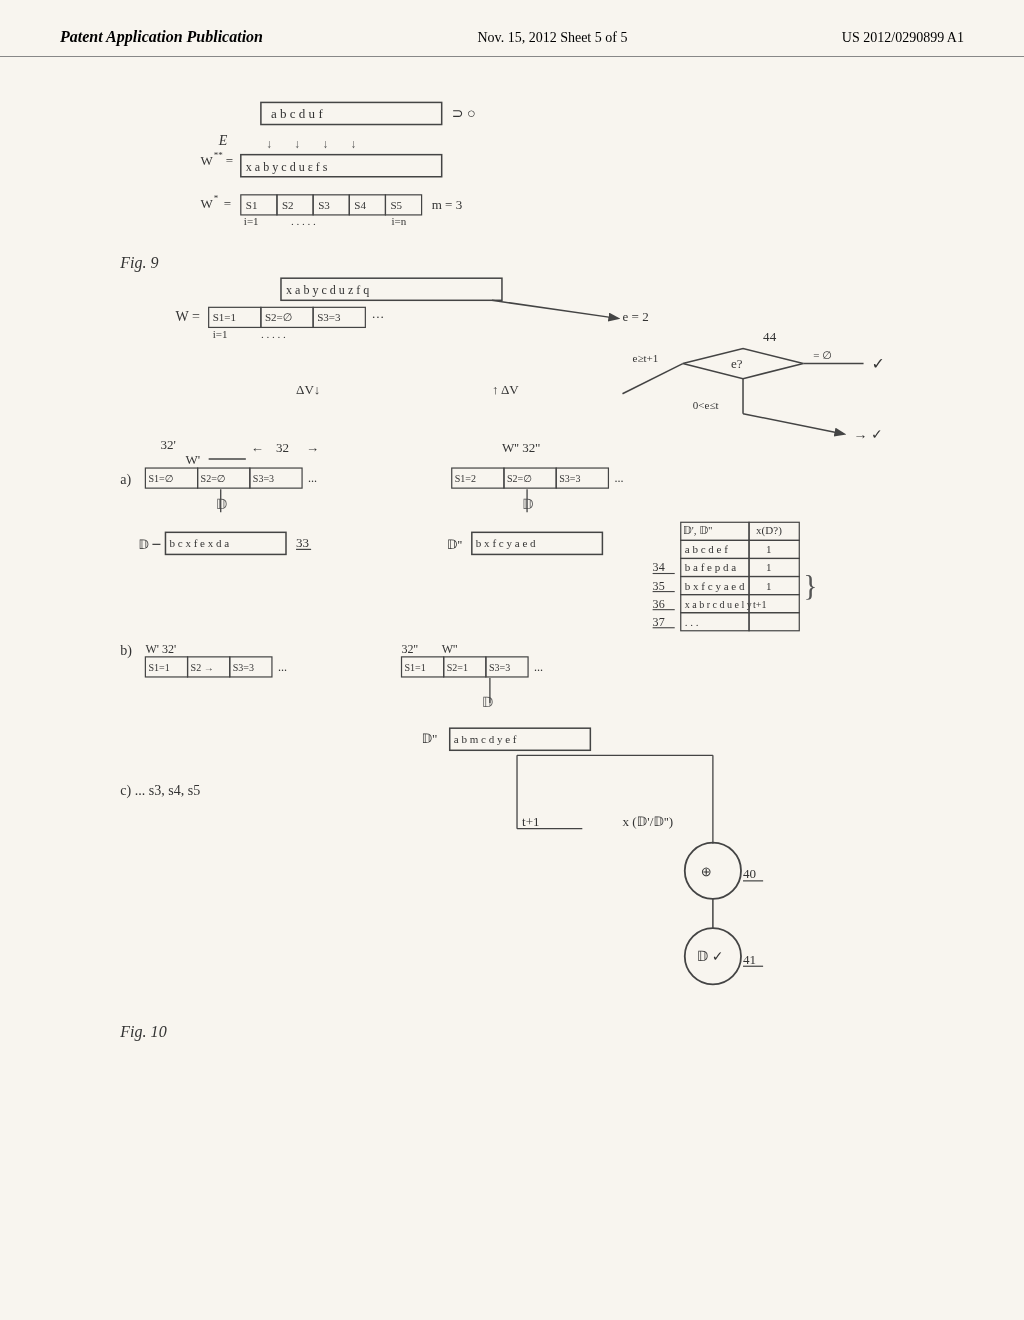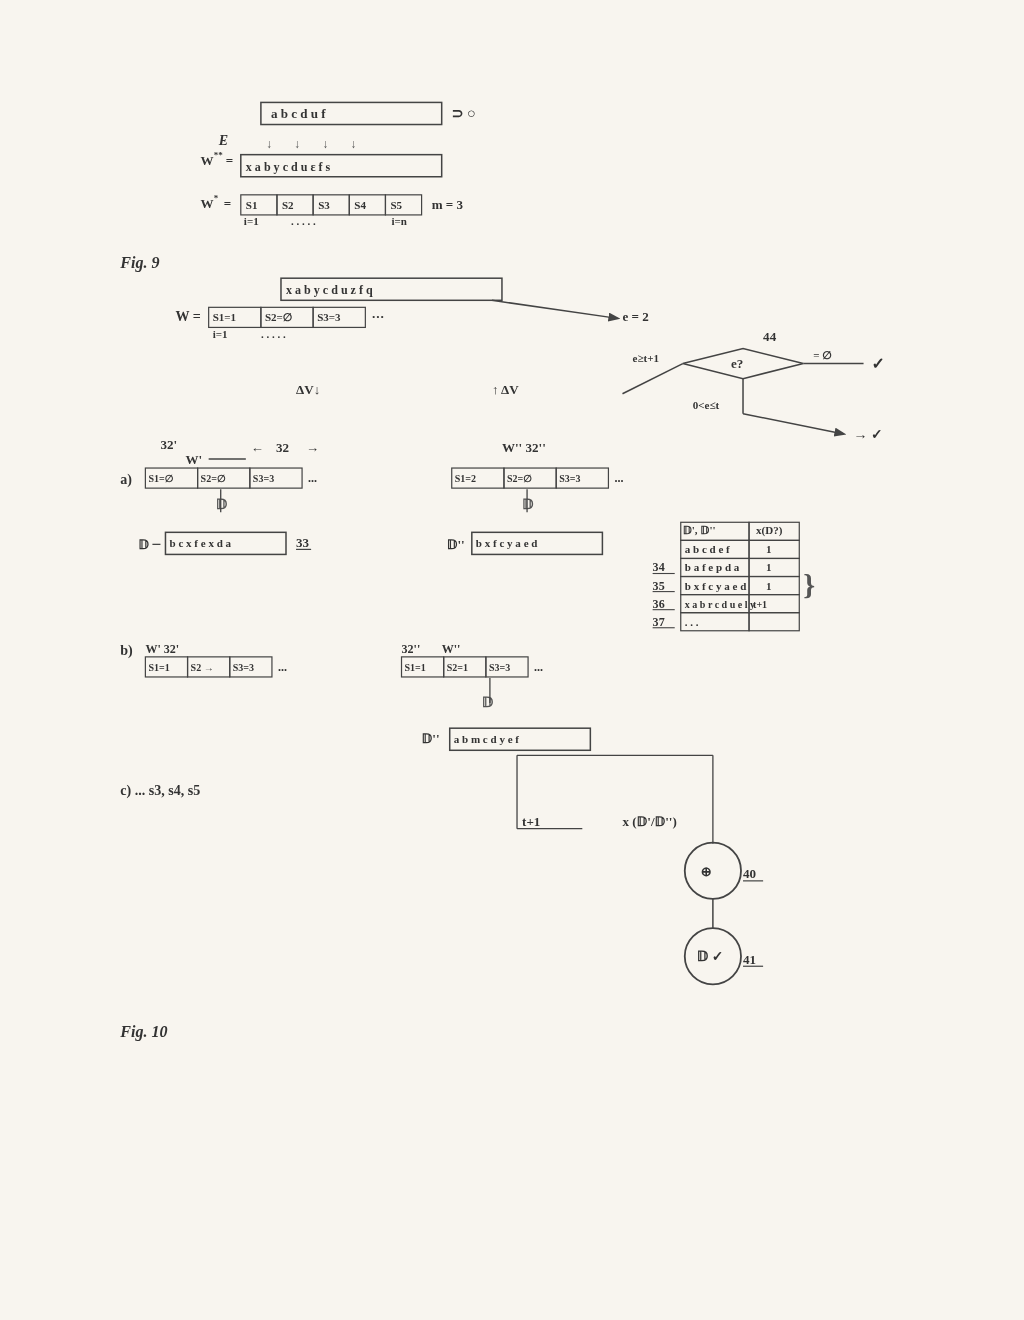--- a/index.html
+++ b/index.html
@@ -35,32 +35,36 @@
     }
     .header-right {
       font-size: 14px;
     }
     .diagram-area {
       position: absolute;
       top: 90px;
       left: 60px;
       right: 60px;
       bottom: 40px;
-      font-weight: bold;
     }
     
     svg.main-diagram {
       width: 100%;
       height: 100%;
     }
   </style>
 </head>
 <body>
 <div class="page">
 
+  <div class="header">
+    <span class="header-left">Patent Application Publication</span>
+    <span class="header-center">Nov. 15, 2012   Sheet 5 of 5</span>
+    <span class="header-right">US 2012/0290899 A1</span>
+  </div>
 
   <div class="diagram-area">
     <svg class="main-diagram" viewBox="0 0 900 1180">
 
       <defs>
         <filter id="pencil">
           <feTurbulence type="fractalNoise" baseFrequency="0.9" numOctaves="4" result="noise"></feTurbulence>
           <feDisplacementMap in="SourceGraphic" in2="noise" scale="0.8" xChannelSelector="R" yChannelSelector="G"></feDisplacementMap>
         </filter>
       </defs>

